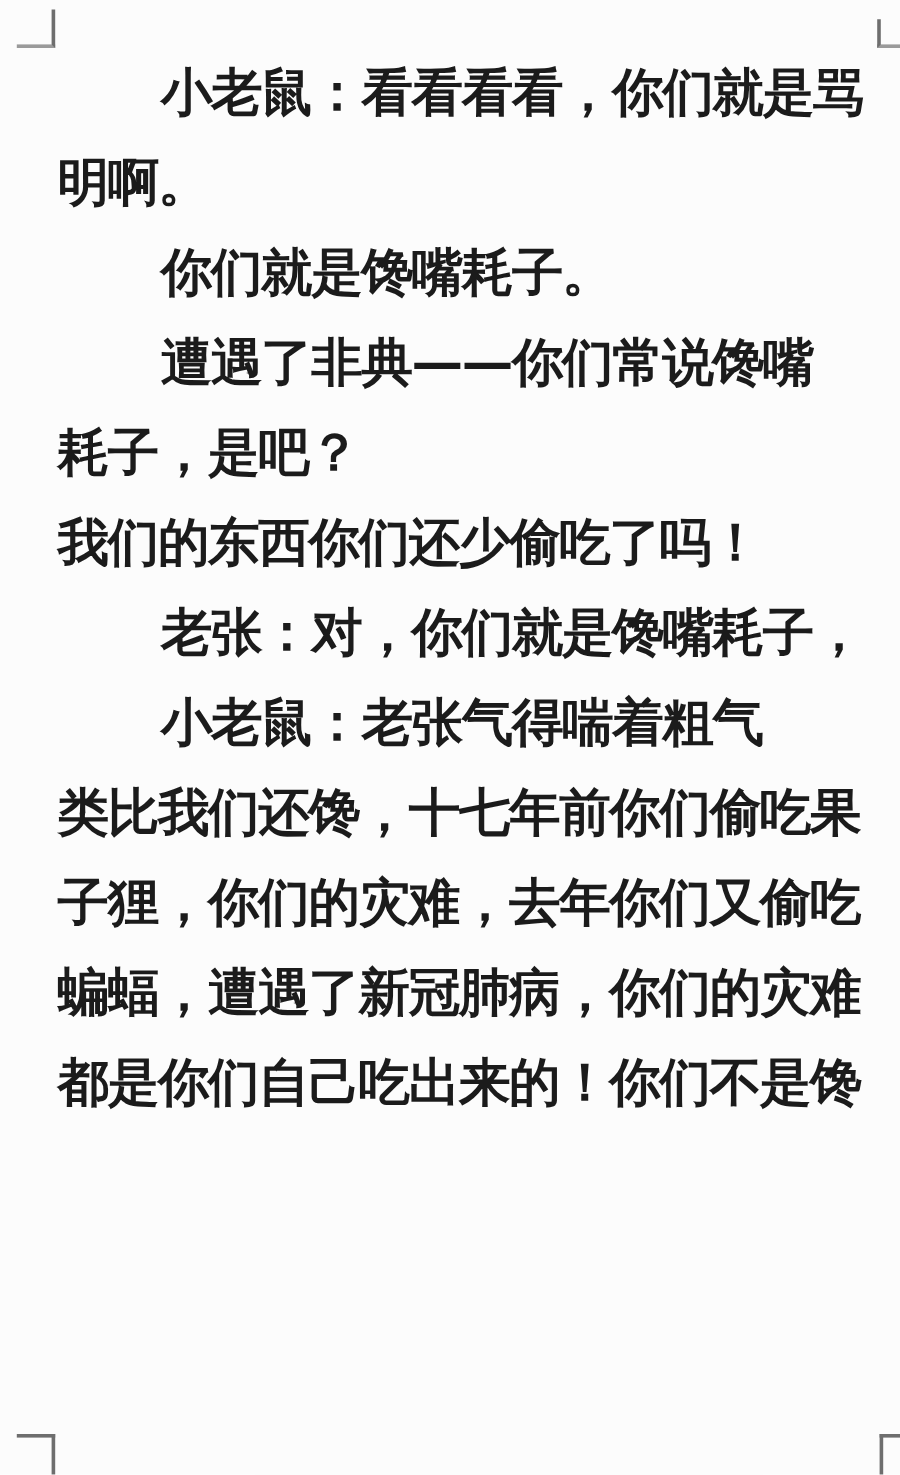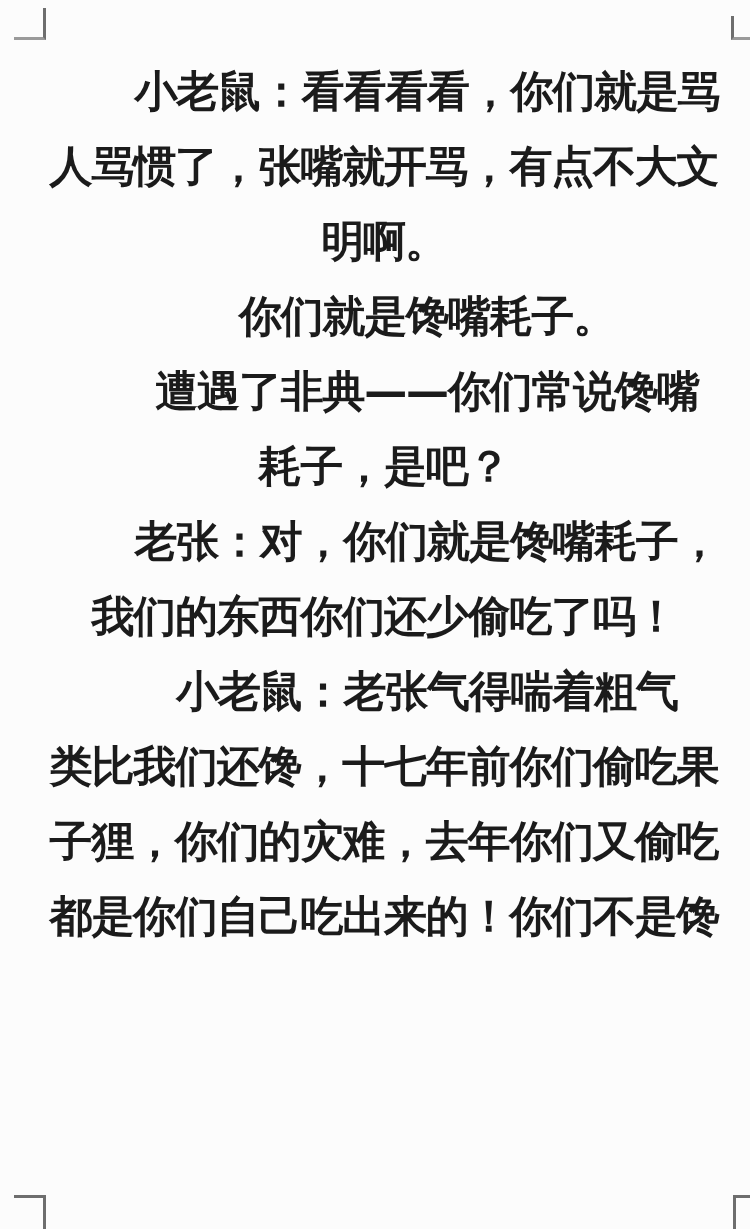--- a/index.html
+++ b/index.html
@@ -36,23 +36,22 @@
     border-top: 3px solid var(--mark, #6e6e6e);
   }
   .corner.br {
     left: 733px; top: 1195px; width: 17px; height: 34px;
     border-left: 3px solid var(--mark, #6e6e6e);
     border-top: 3px solid var(--mark, #6e6e6e);
   }
   .text-block {
     position: absolute;
     left: 48px;
-    top: 54px;
+    top: 41px;
     width: 672px;
-    text-align: center;
   }
   .para {
     margin: 0;
     padding: 0;
   }
   .line {
     height: 75px;
     line-height: 75px;
     font-size: 43px;
     font-weight: 900;
@@ -69,34 +68,34 @@
 <body>
 
 <div class="page">
   <div class="corner tl"></div>
   <div class="corner tr"></div>
   <div class="corner bl"></div>
   <div class="corner br"></div>
   <div class="text-block" id="text-block">
       <div class="para">
         <div class="line indent">小老鼠：看看看看，你们就是骂</div>
-        <div class="line">人骂惯了，张嘴就开骂，有点不大文</div>
         <div class="line">明啊。</div>
       </div>
       <div class="para">
         <div class="line indent">你们就是馋嘴耗子。</div>
       </div>
       <div class="para">
         <div class="line indent">遭遇了非典——你们常说馋嘴</div>
         <div class="line">耗子，是吧？</div>
       </div>
       <div class="para">
+        <div class="line">我们的东西你们还少偷吃了吗！</div>
         <div class="line indent">老张：对，你们就是馋嘴耗子，</div>
-        <div class="line">我们的东西你们还少偷吃了吗！</div>
       </div>
       <div class="para">
         <div class="line indent">小老鼠：老张气得喘着粗气</div>
         <div class="line">类比我们还馋，十七年前你们偷吃果</div>
         <div class="line">子狸，你们的灾难，去年你们又偷吃</div>
+        <div class="line">蝙蝠，遭遇了新冠肺病，你们的灾难</div>
         <div class="line">都是你们自己吃出来的！你们不是馋</div>
       </div>
     </div>
 </div>
 
 </body></html>

